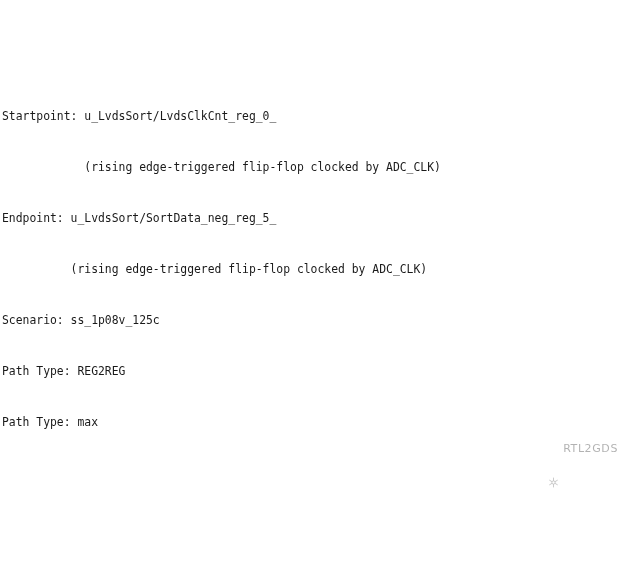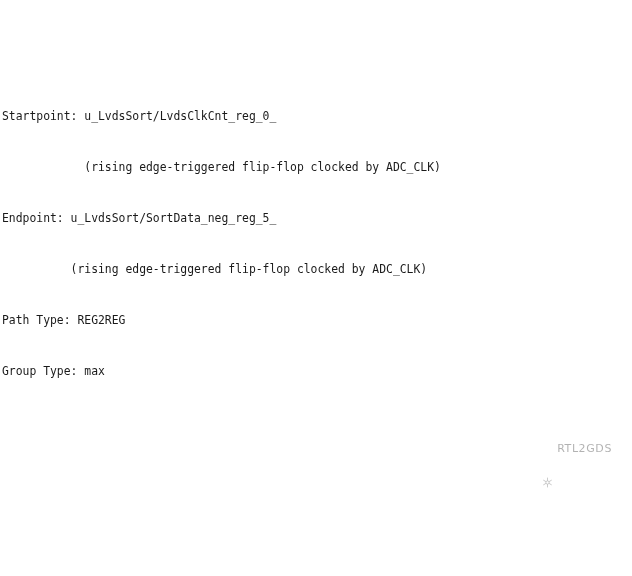--- a/index.html
+++ b/index.html
@@ -28,21 +28,21 @@
   .line {
     height: 17px;
     white-space: pre;
     display: block;
   }
   .blank { height: 17px; }
 
   
   #watermark {
     position: absolute;
-    right: 20px;
+    right: 14px;
     bottom: 26px;
     display: flex;
     align-items: center;
     gap: 3px;
     opacity: 0.42;
     color: #4a4a4a;
     font-family: "DejaVu Sans", "Liberation Sans", sans-serif;
     font-size: 11px;
     letter-spacing: 0.6px;
     pointer-events: none;
@@ -58,22 +58,23 @@
 <body>
 
 <div id="report">
 
   
   <div>
     <span class="line">Startpoint: u_LvdsSort/LvdsClkCnt_reg_0_</span>
     <span class="line">            (rising edge-triggered flip-flop clocked by ADC_CLK)</span>
     <span class="line">Endpoint: u_LvdsSort/SortData_neg_reg_5_</span>
     <span class="line">          (rising edge-triggered flip-flop clocked by ADC_CLK)</span>
+    <span class="line">Scenario: ss_1p08v_125c</span>
     <span class="line">Path Type: REG2REG</span>
-    <span class="line">Group Type: max</span>
+    <span class="line">Path Type: max</span>
   </div>
 
   <div class="blank"></div>
 
   
   
 
   
 
   

